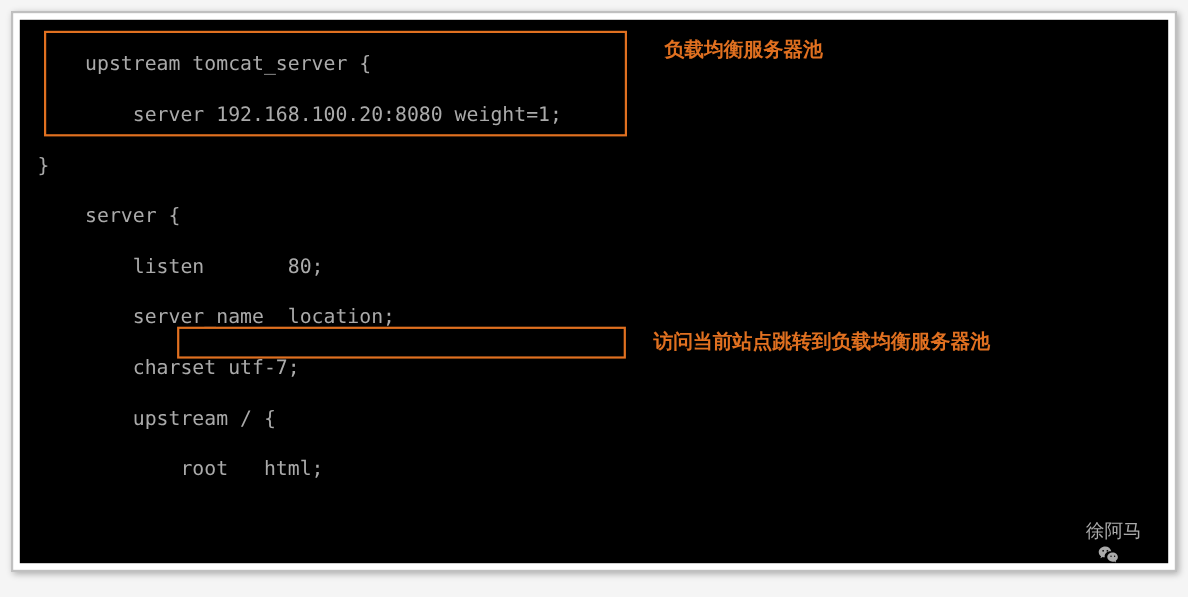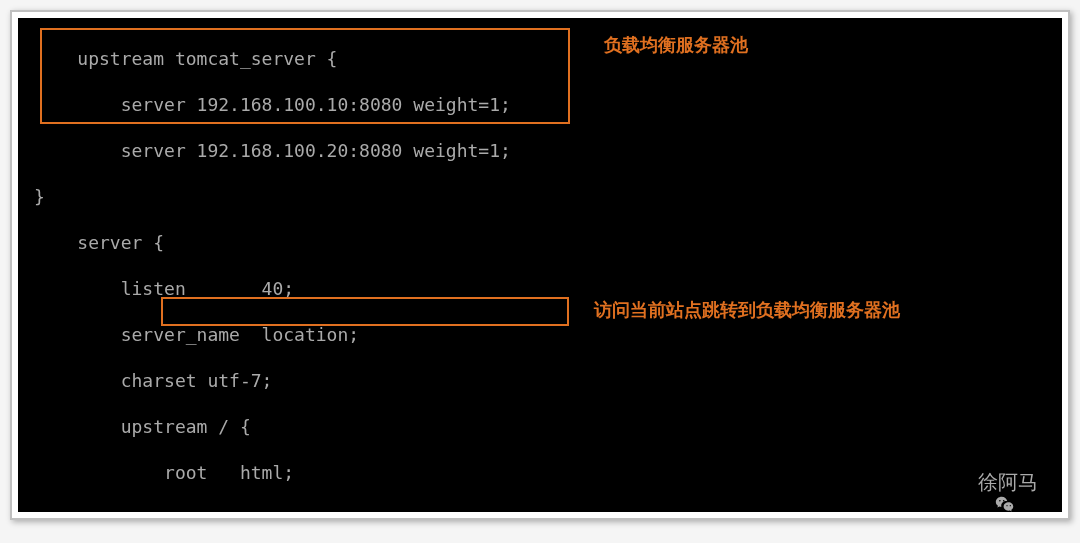--- a/index.html
+++ b/index.html
@@ -56,42 +56,41 @@
       font-weight: bold;
     }
     .annotation1 { top: 16px; left: 586px; }
     .annotation2 { top: 281px; left: 576px; }
     .watermark {
       position: absolute;
       bottom: 18px;
       right: 24px;
       color: #aaa;
       font-family: "Microsoft YaHei", sans-serif;
-      font-size: 20px;
+      font-size: 17px;
       display: flex;
       align-items: flex-start;
       gap: 6px;
     }
     .wechat-icon {
       width: 22px;
       height: 22px;
       display: inline-block;
     }
   </style>
 </head>
 <body>
 
 <div class="terminal-container">
   <div class="terminal">
 <div class="line">    upstream tomcat_server {</div>
-<div class="line">        server 192.168.100.10:8080 weight=1;</div>
 <div class="line">        server 192.168.100.20:8080 weight=1;</div>
 <div class="line">}</div>
 <div class="line">    server {</div>
-<div class="line">        listen       40;</div>
+<div class="line">        listen       80;</div>
 <div class="line">        server_name  location;</div>
 <div class="line">        charset utf-7;</div>
 <div class="line">        upstream / {</div>
 <div class="line">            root   html;</div>
 
 
 
 
 
 

